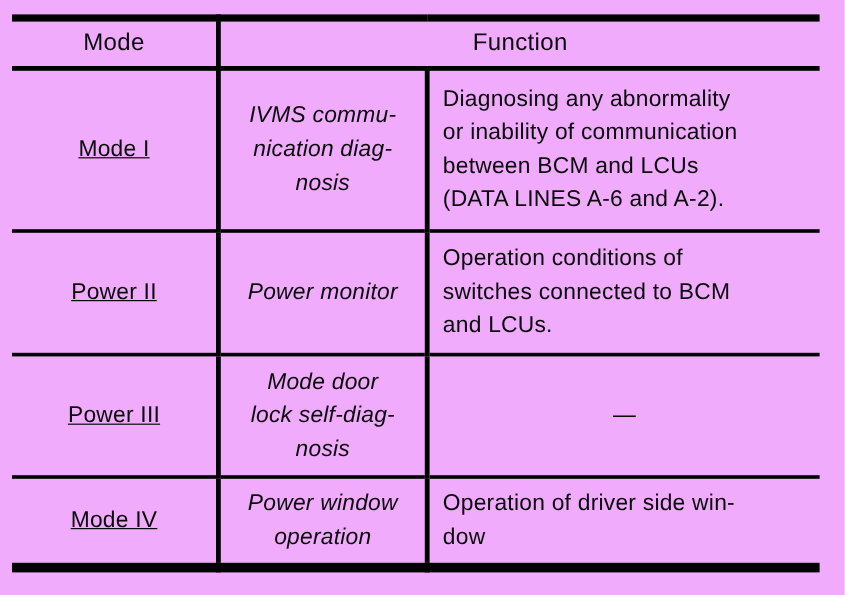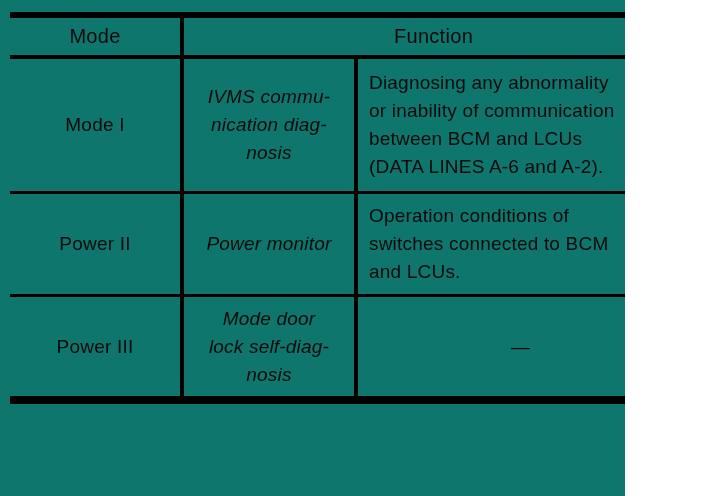--- a/index.html
+++ b/index.html
@@ -2,23 +2,23 @@
 <html><head>
 <meta charset="utf-8">
 <style>
   html, body {
     margin: 0;
     padding: 0;
     background: #ffffff;
   }
   .page {
     position: relative;
-    width: 625px;
+    width: 704px;
     height: 496px;
-    background: #0f766e;
+    background: #f0abfc;
     font-family: "Liberation Sans", "DejaVu Sans", sans-serif;
     color: #0a0a0a;
     overflow: hidden;
   }
   table.modes-table {
     position: absolute;
     left: 10px;
     top: 12px;
     width: 673px;
     border-collapse: collapse;
@@ -47,21 +47,21 @@
     font-size: 19px;
     line-height: 28px;
     letter-spacing: 0.2px;
     white-space: pre-line;
     border-bottom: 3px solid #000;
   }
   tr.last td { border-bottom: none; }
 
   .vdiv-r { border-right: 4px solid #000; }
 
-  td.mode-col  { text-align: center; }
+  td.mode-col  { text-align: center; text-decoration: underline; }
   td.sub-col   { text-align: center; font-style: italic; }
   td.func-col  { text-align: left; padding-left: 11px; padding-right: 4px; }
   td.func-col.dash-cell { text-align: center; padding-left: 0; padding-right: 0; }
 
   tr.row-1 td { height: 132px; }
   tr.row-2 td { height: 100px; }
   tr.row-3 td { height: 99px;  }
   tr.row-4 td { height: 70px;  }
 </style>
 </head>
@@ -98,15 +98,22 @@
 switches connected to BCM
 and LCUs.</td>
       </tr>
       <tr class="row-3">
         <td class="mode-col vdiv-r">Power III</td>
         <td class="sub-col vdiv-r">Mode door
 lock self-diag-
 nosis</td>
         <td class="func-col dash-cell">—</td>
       </tr>
+      <tr class="row-4 last">
+        <td class="mode-col vdiv-r">Mode IV</td>
+        <td class="sub-col vdiv-r">Power window
+operation</td>
+        <td class="func-col">Operation of driver side win-
+dow</td>
+      </tr>
     </tbody>
   </table>
 </div>
 
 </body></html>

